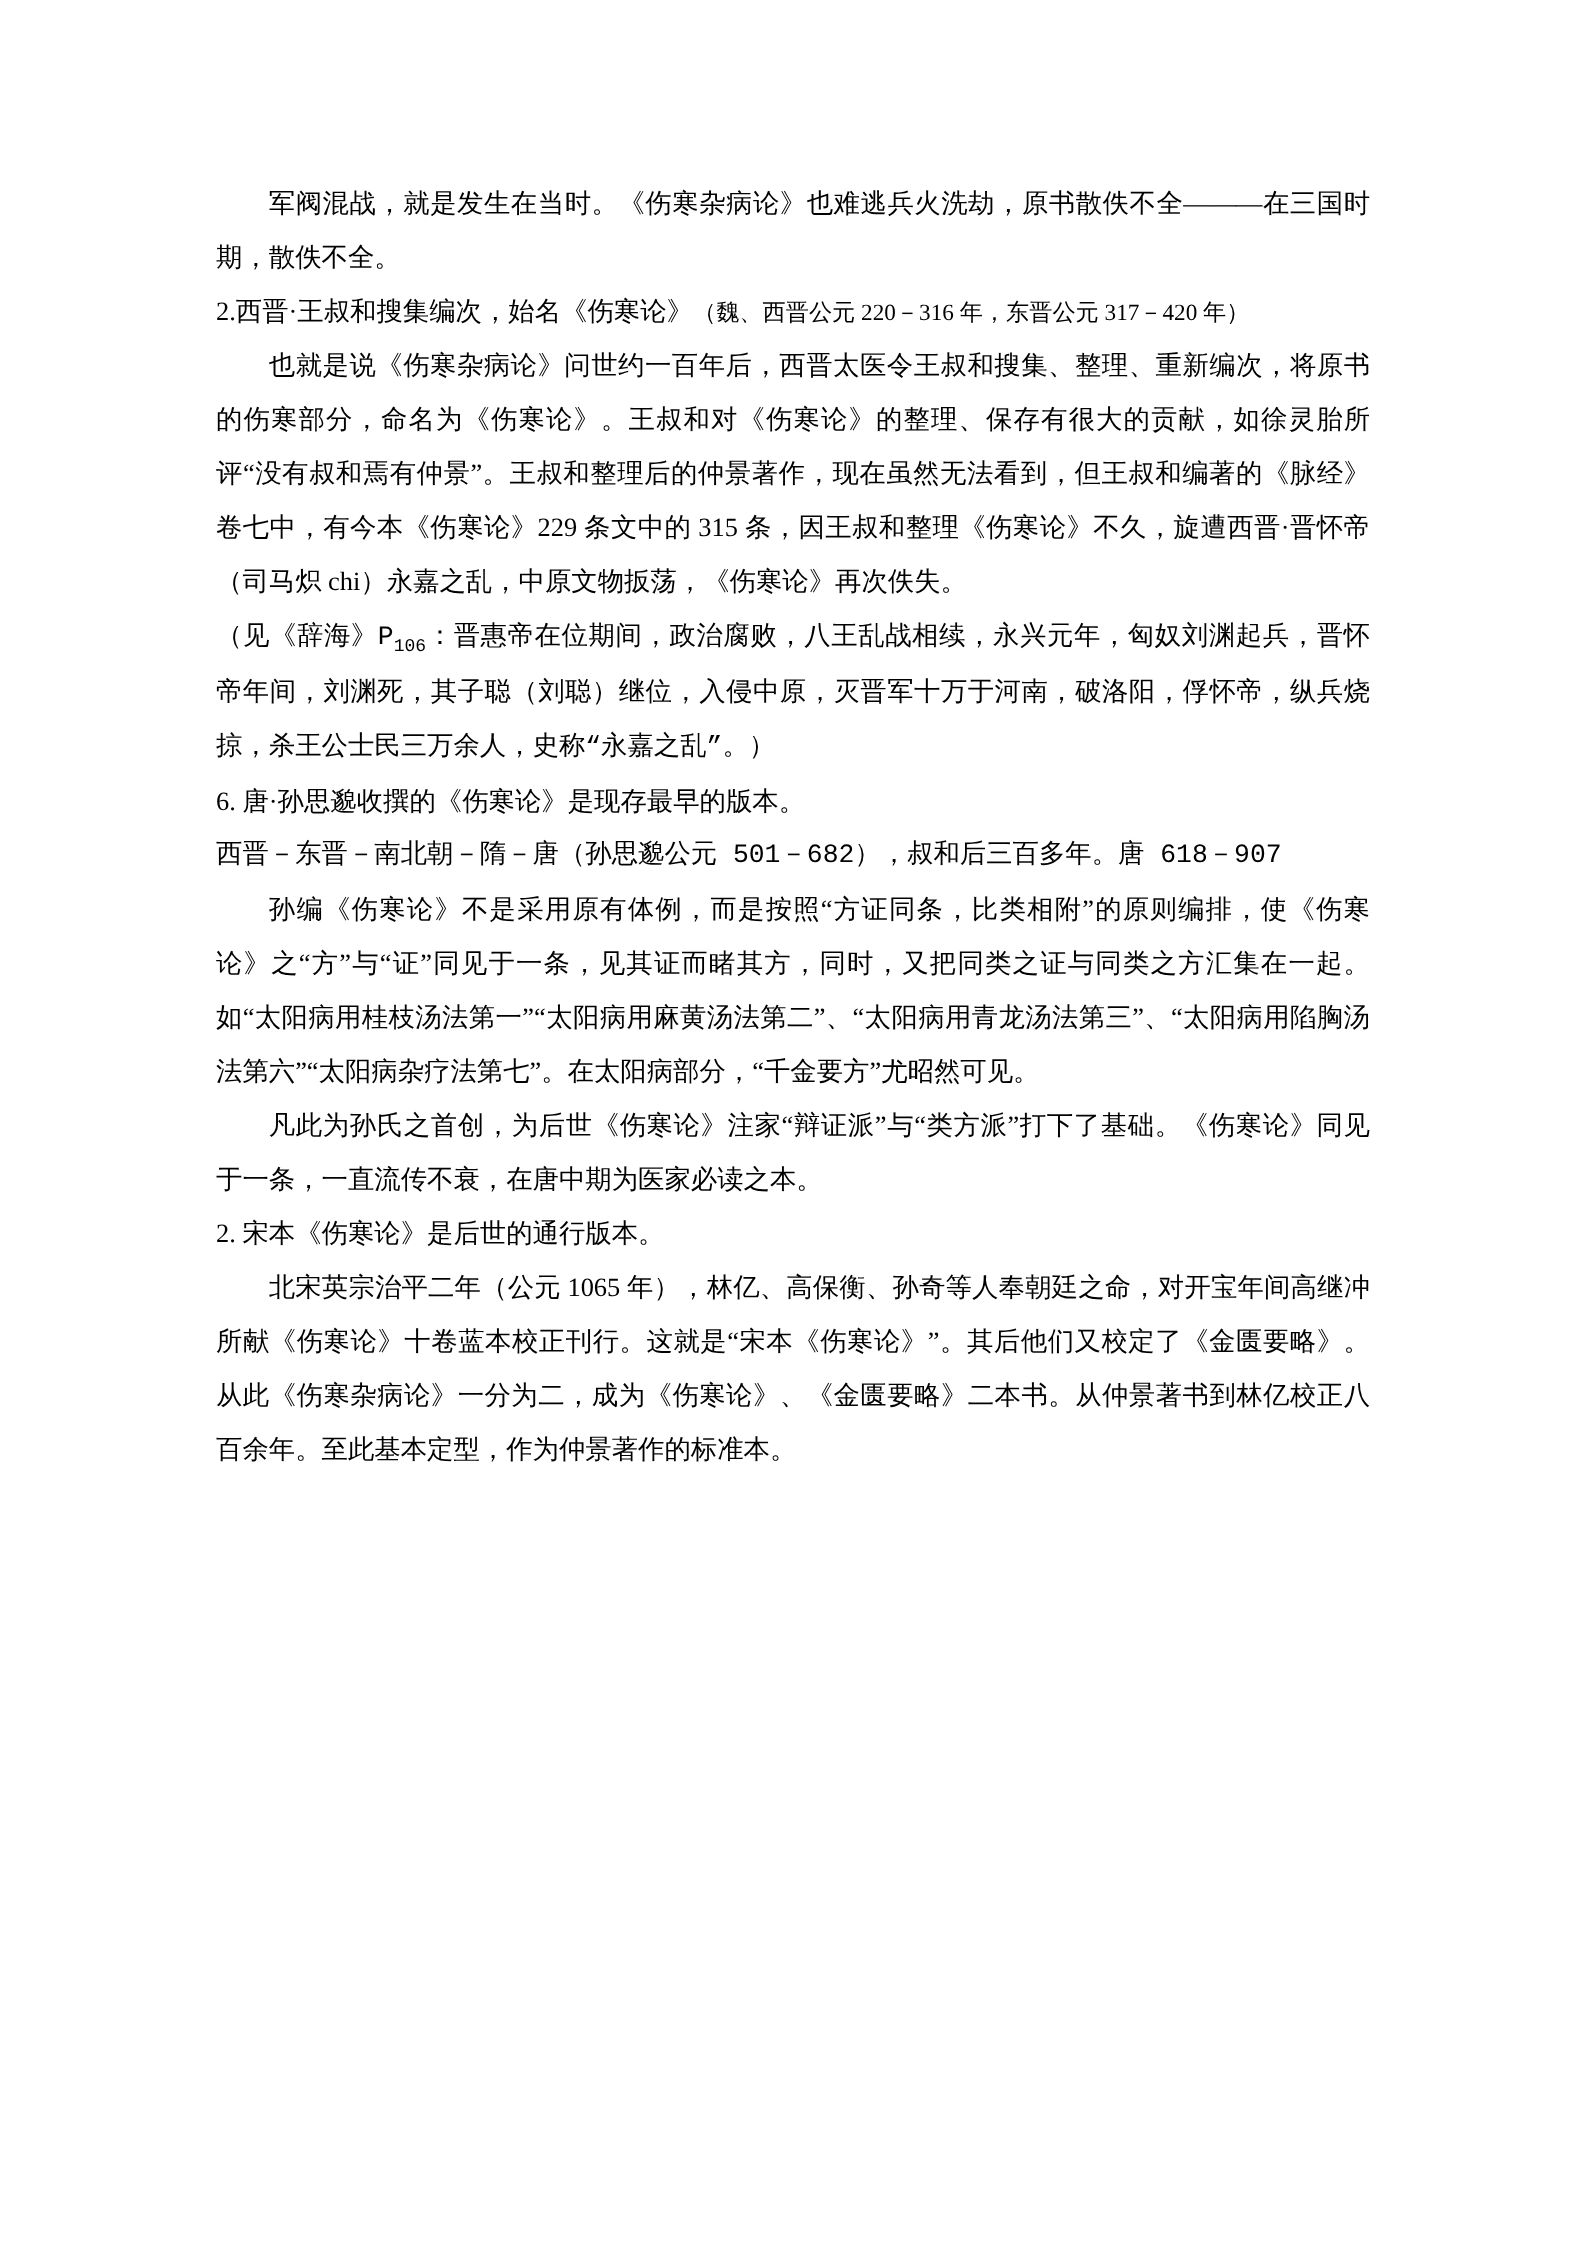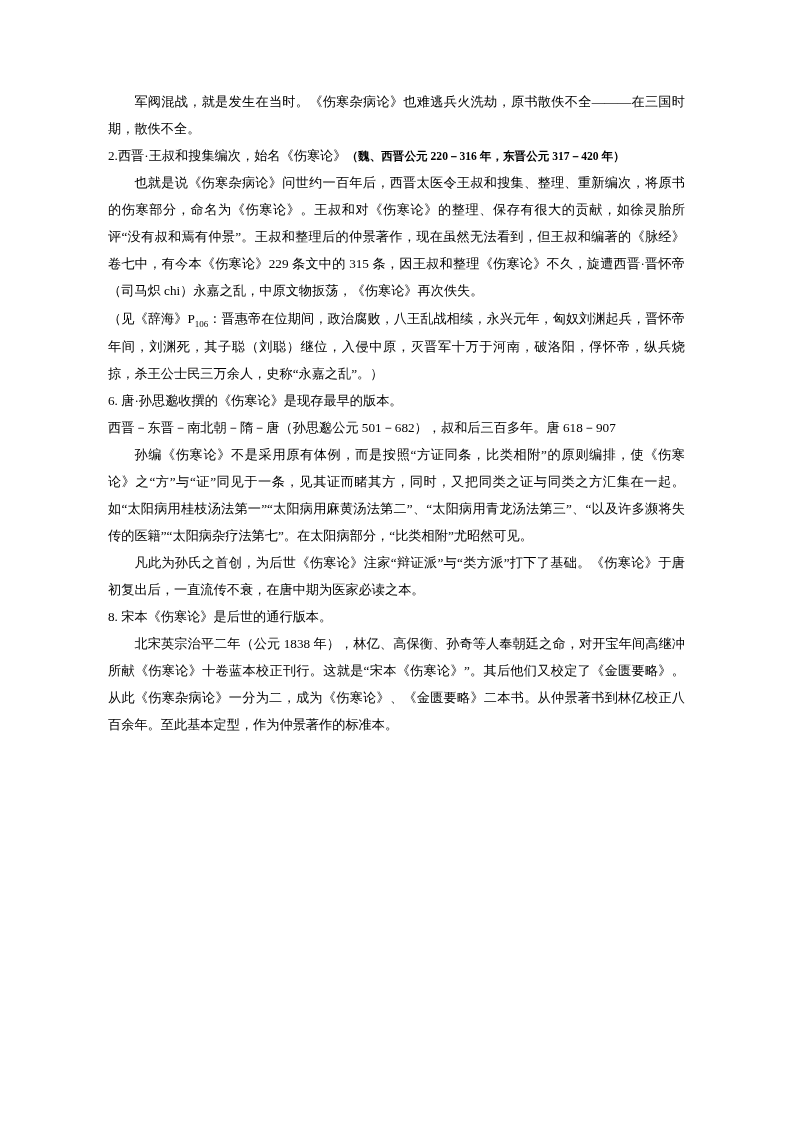--- a/index.html
+++ b/index.html
@@ -27,27 +27,28 @@
     text-justify: inter-ideograph;
   }
   p {
     margin: 0 0 0 0;
   }
   .para {
     text-indent: 2em;
   }
   .noindent {
     text-indent: 0;
+    font-family: Liberation Mono, monospace;
   }
   .heading {
     font-weight: bold;
     text-indent: 0;
   }
   .heading .norm {
-    font-weight: bold;
+    font-weight: normal;
   }
   .small {
     font-size: 11.6px;
   }
   .sub {
     font-size: 9px;
     vertical-align: sub;
   }
   .bold { font-weight: normal; }
 </style>
@@ -63,22 +64,22 @@
 
     <p class="para">也就是说《伤寒杂病论》问世约一百年后，西晋太医令王叔和搜集、整理、重新编次，将原书的伤寒部分，命名为《伤寒论》。王叔和对《伤寒论》的整理、保存有很大的贡献，如徐灵胎所评“没有叔和焉有仲景”。王叔和整理后的仲景著作，现在虽然无法看到，但王叔和编著的《脉经》卷七中，有今本《伤寒论》229 条文中的 315 条，因王叔和整理《伤寒论》不久，旋遭西晋·晋怀帝（司马炽 chi）永嘉之乱，中原文物扳荡，《伤寒论》再次佚失。</p>
 
     <p class="noindent"><span>（见《辞海》P</span><span class="sub">106</span><span>：晋惠帝在位期间，政治腐败，八王乱战相续，永兴元年，匈奴刘渊起兵，晋怀帝年间，刘渊死，其子聪（刘聪）继位，入侵中原，灭晋军十万于河南，破洛阳，俘怀帝，纵兵烧掠，杀王公士民三万余人，史称“永嘉之乱”。）</span></p>
 
     <p class="heading"><span class="bold">6.  唐·孙思邈收撰的《伤寒论》是现存最早的版本。</span></p>
 
     <p class="noindent">西晋－东晋－南北朝－隋－唐（孙思邈公元 501－682），叔和后三百多年。唐 618－907</p>
 
 
-    <p class="para">孙编《伤寒论》不是采用原有体例，而是按照“方证同条，比类相附”的原则编排，使《伤寒论》之“方”与“证”同见于一条，见其证而睹其方，同时，又把同类之证与同类之方汇集在一起。如“太阳病用桂枝汤法第一”“太阳病用麻黄汤法第二”、“太阳病用青龙汤法第三”、“以及许多濒将失传的医籍”“太阳病杂疗法第七”。在太阳病部分，“比类相附”尤昭然可见。</p>
+    <p class="para">孙编《伤寒论》不是采用原有体例，而是按照“方证同条，比类相附”的原则编排，使《伤寒论》之“方”与“证”同见于一条，见其证而睹其方，同时，又把同类之证与同类之方汇集在一起。如“太阳病用桂枝汤法第一”“太阳病用麻黄汤法第二”、“太阳病用青龙汤法第三”、“太阳病用陷胸汤法第六”“太阳病杂疗法第七”。在太阳病部分，“千金要方”尤昭然可见。</p>
 
-    <p class="para">凡此为孙氏之首创，为后世《伤寒论》注家“辩证派”与“类方派”打下了基础。《伤寒论》于唐初复出后，一直流传不衰，在唐中期为医家必读之本。</p>
+    <p class="para">凡此为孙氏之首创，为后世《伤寒论》注家“辩证派”与“类方派”打下了基础。《伤寒论》同见于一条，一直流传不衰，在唐中期为医家必读之本。</p>
 
-    <p class="heading"><span class="bold">8.  宋本《伤寒论》是后世的通行版本。</span></p>
+    <p class="heading"><span class="bold">2.  宋本《伤寒论》是后世的通行版本。</span></p>
 
-    <p class="para">北宋英宗治平二年（公元 1838 年），林亿、高保衡、孙奇等人奉朝廷之命，对开宝年间高继冲所献《伤寒论》十卷蓝本校正刊行。这就是“宋本《伤寒论》”。其后他们又校定了《金匮要略》。从此《伤寒杂病论》一分为二，成为《伤寒论》、《金匮要略》二本书。从仲景著书到林亿校正八百余年。至此基本定型，作为仲景著作的标准本。</p>
+    <p class="para">北宋英宗治平二年（公元 1065 年），林亿、高保衡、孙奇等人奉朝廷之命，对开宝年间高继冲所献《伤寒论》十卷蓝本校正刊行。这就是“宋本《伤寒论》”。其后他们又校定了《金匮要略》。从此《伤寒杂病论》一分为二，成为《伤寒论》、《金匮要略》二本书。从仲景著书到林亿校正八百余年。至此基本定型，作为仲景著作的标准本。</p>
 
   </div>
 </div>
 
 </body></html>

